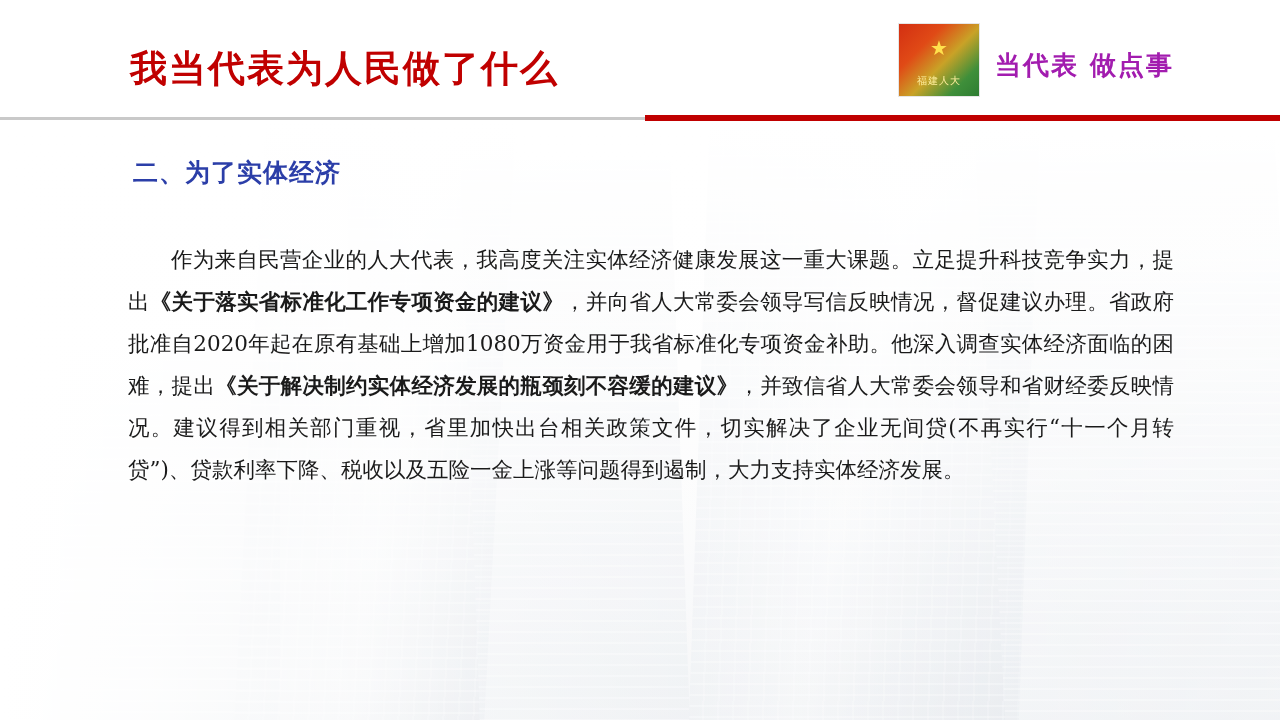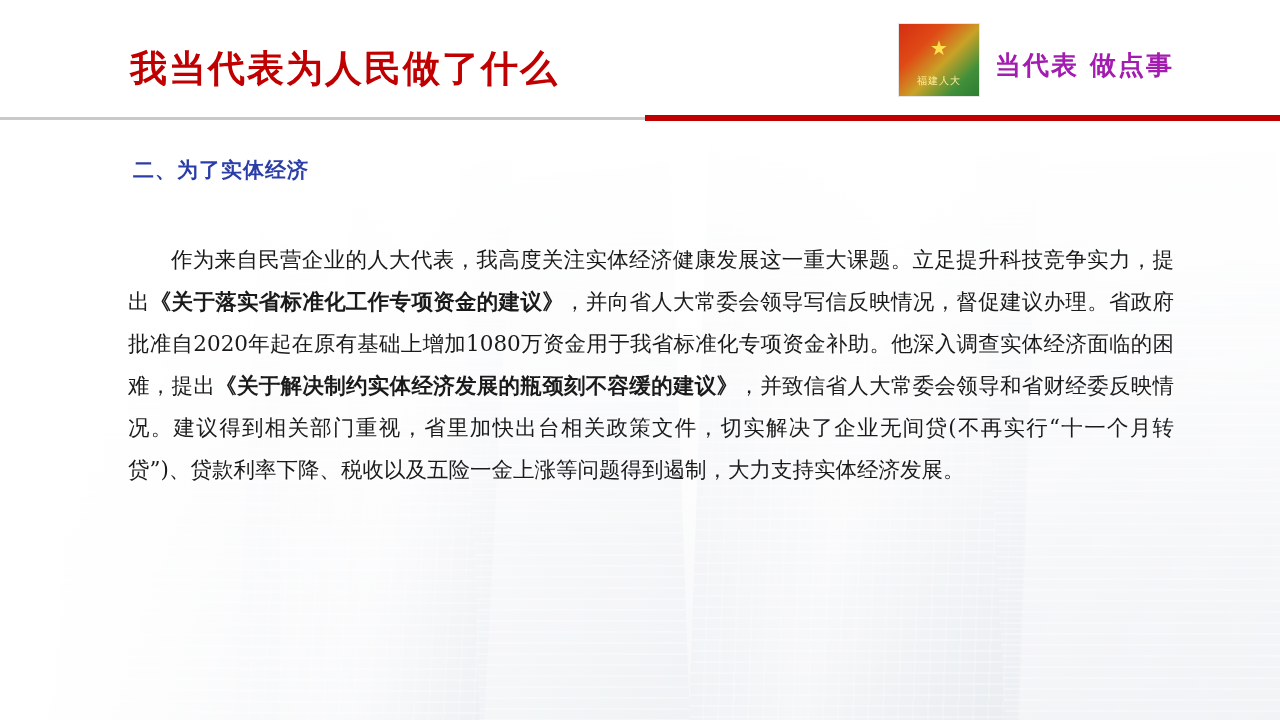--- a/index.html
+++ b/index.html
@@ -178,21 +178,21 @@
   .content {
     position: absolute;
     left: 0; top: 118px;
     width: 1280px;
     height: 602px;
   }
   .section-title {
     position: absolute;
     left: 133px;
     top: 38px;
-    font-size: 21px;
+    font-size: 25px;
     font-weight: bold;
     color: #2b3ea8;
     font-family: "DejaVu Sans", "Liberation Sans", sans-serif;
     letter-spacing: 1px;
     white-space: nowrap;
   }
   .paragraph {
     position: absolute;
     left: 128px;
     top: 78px;

